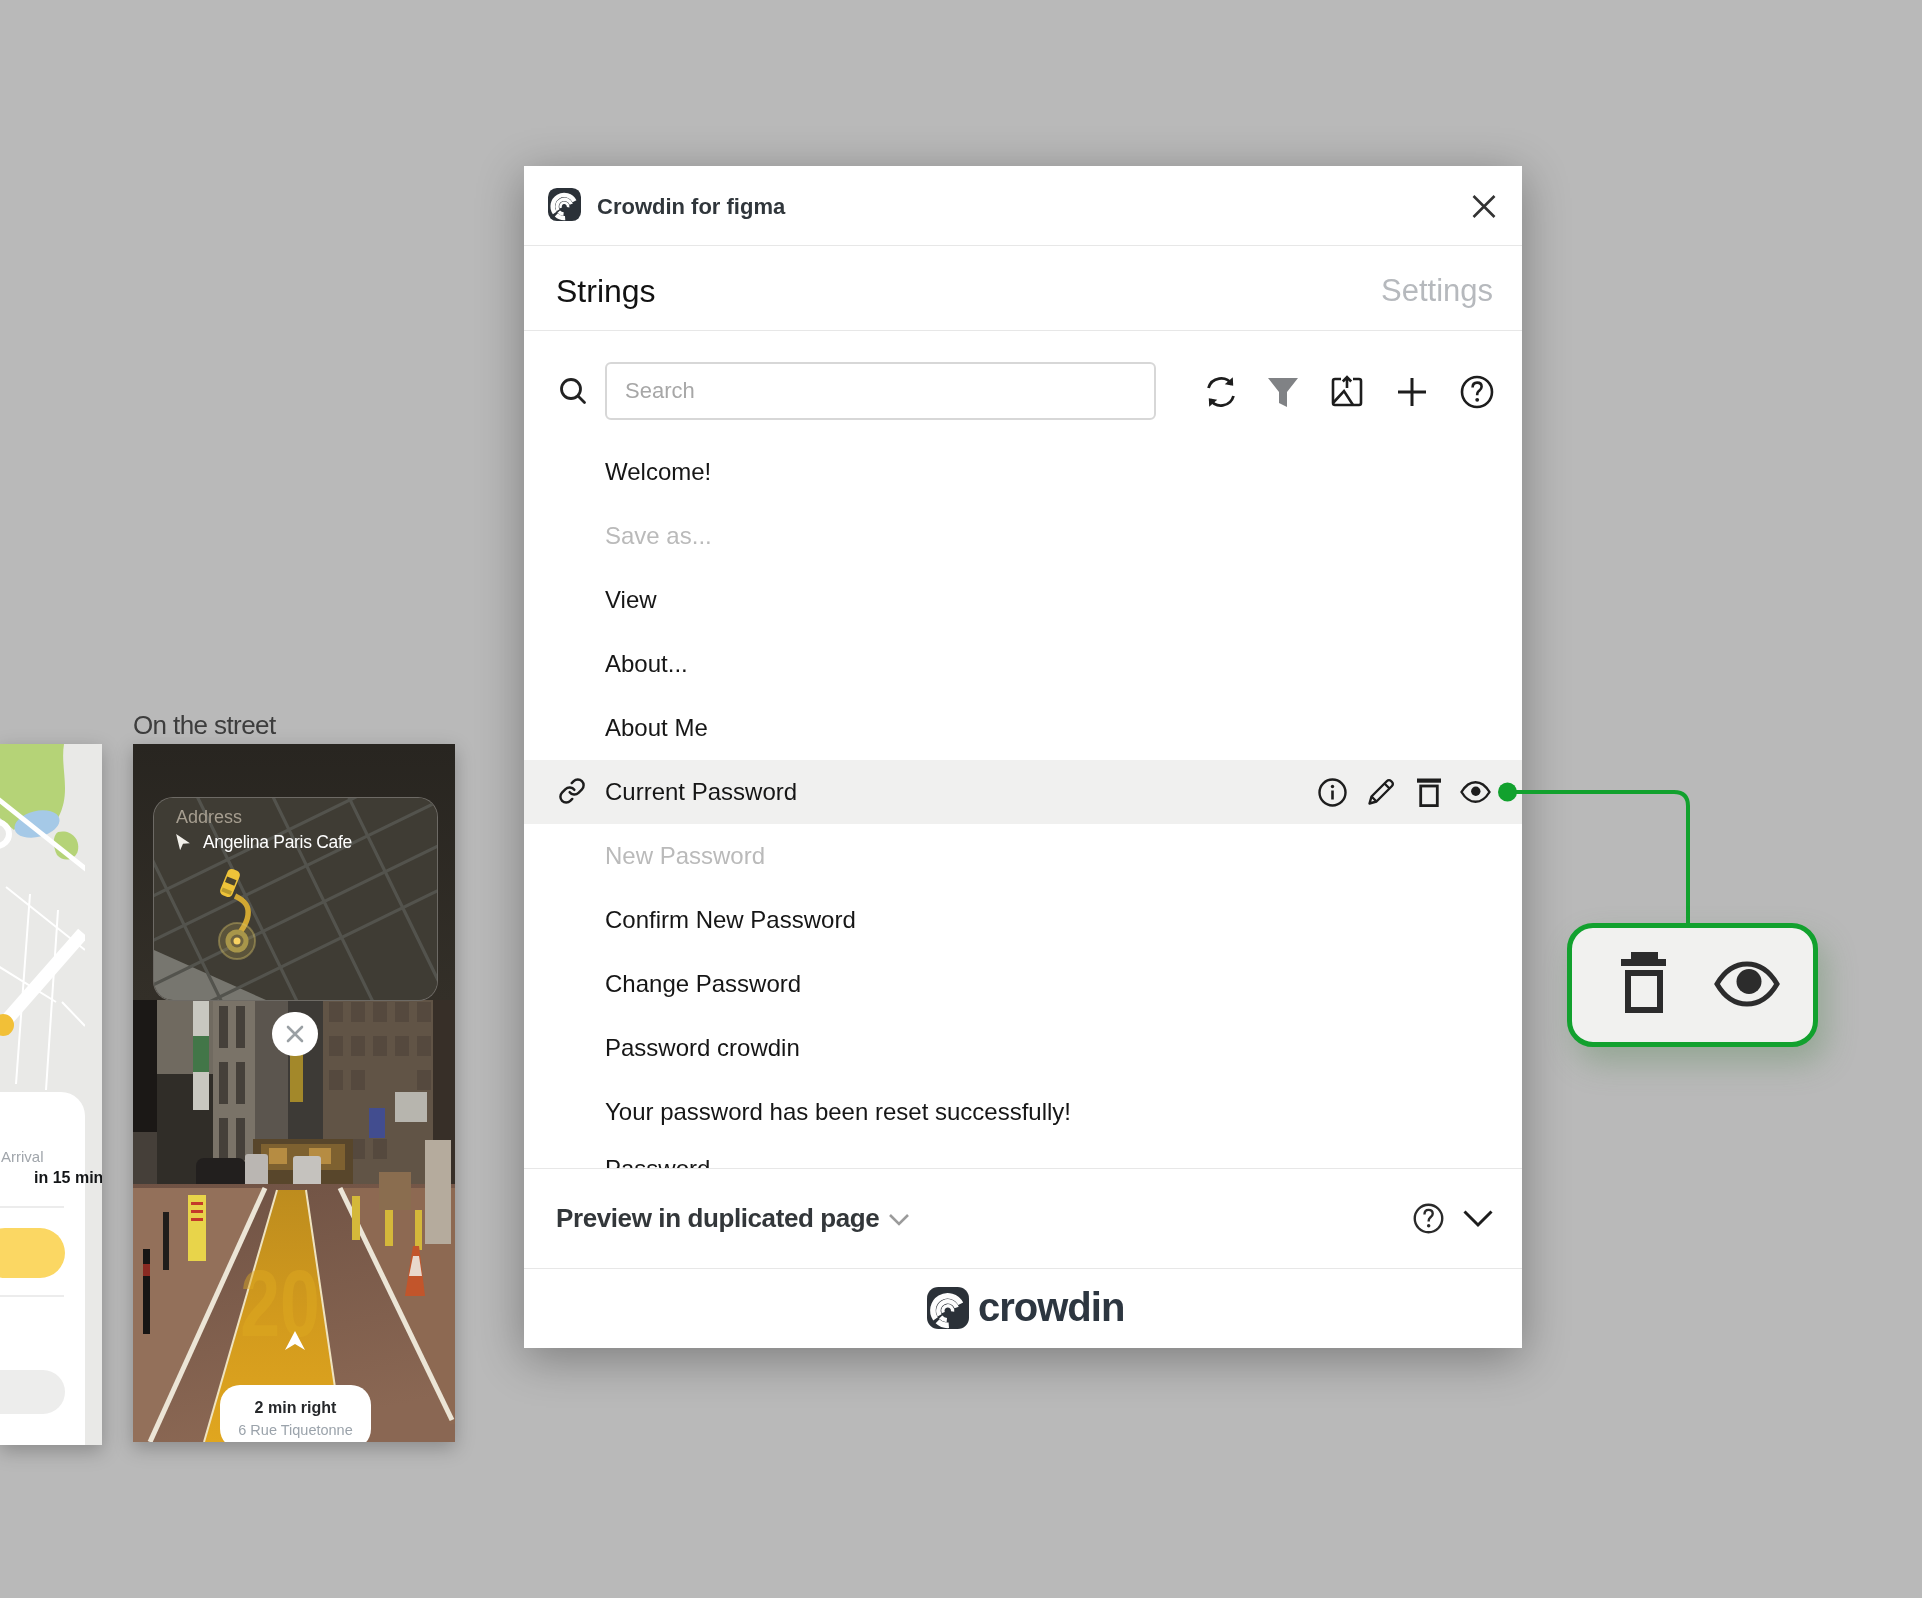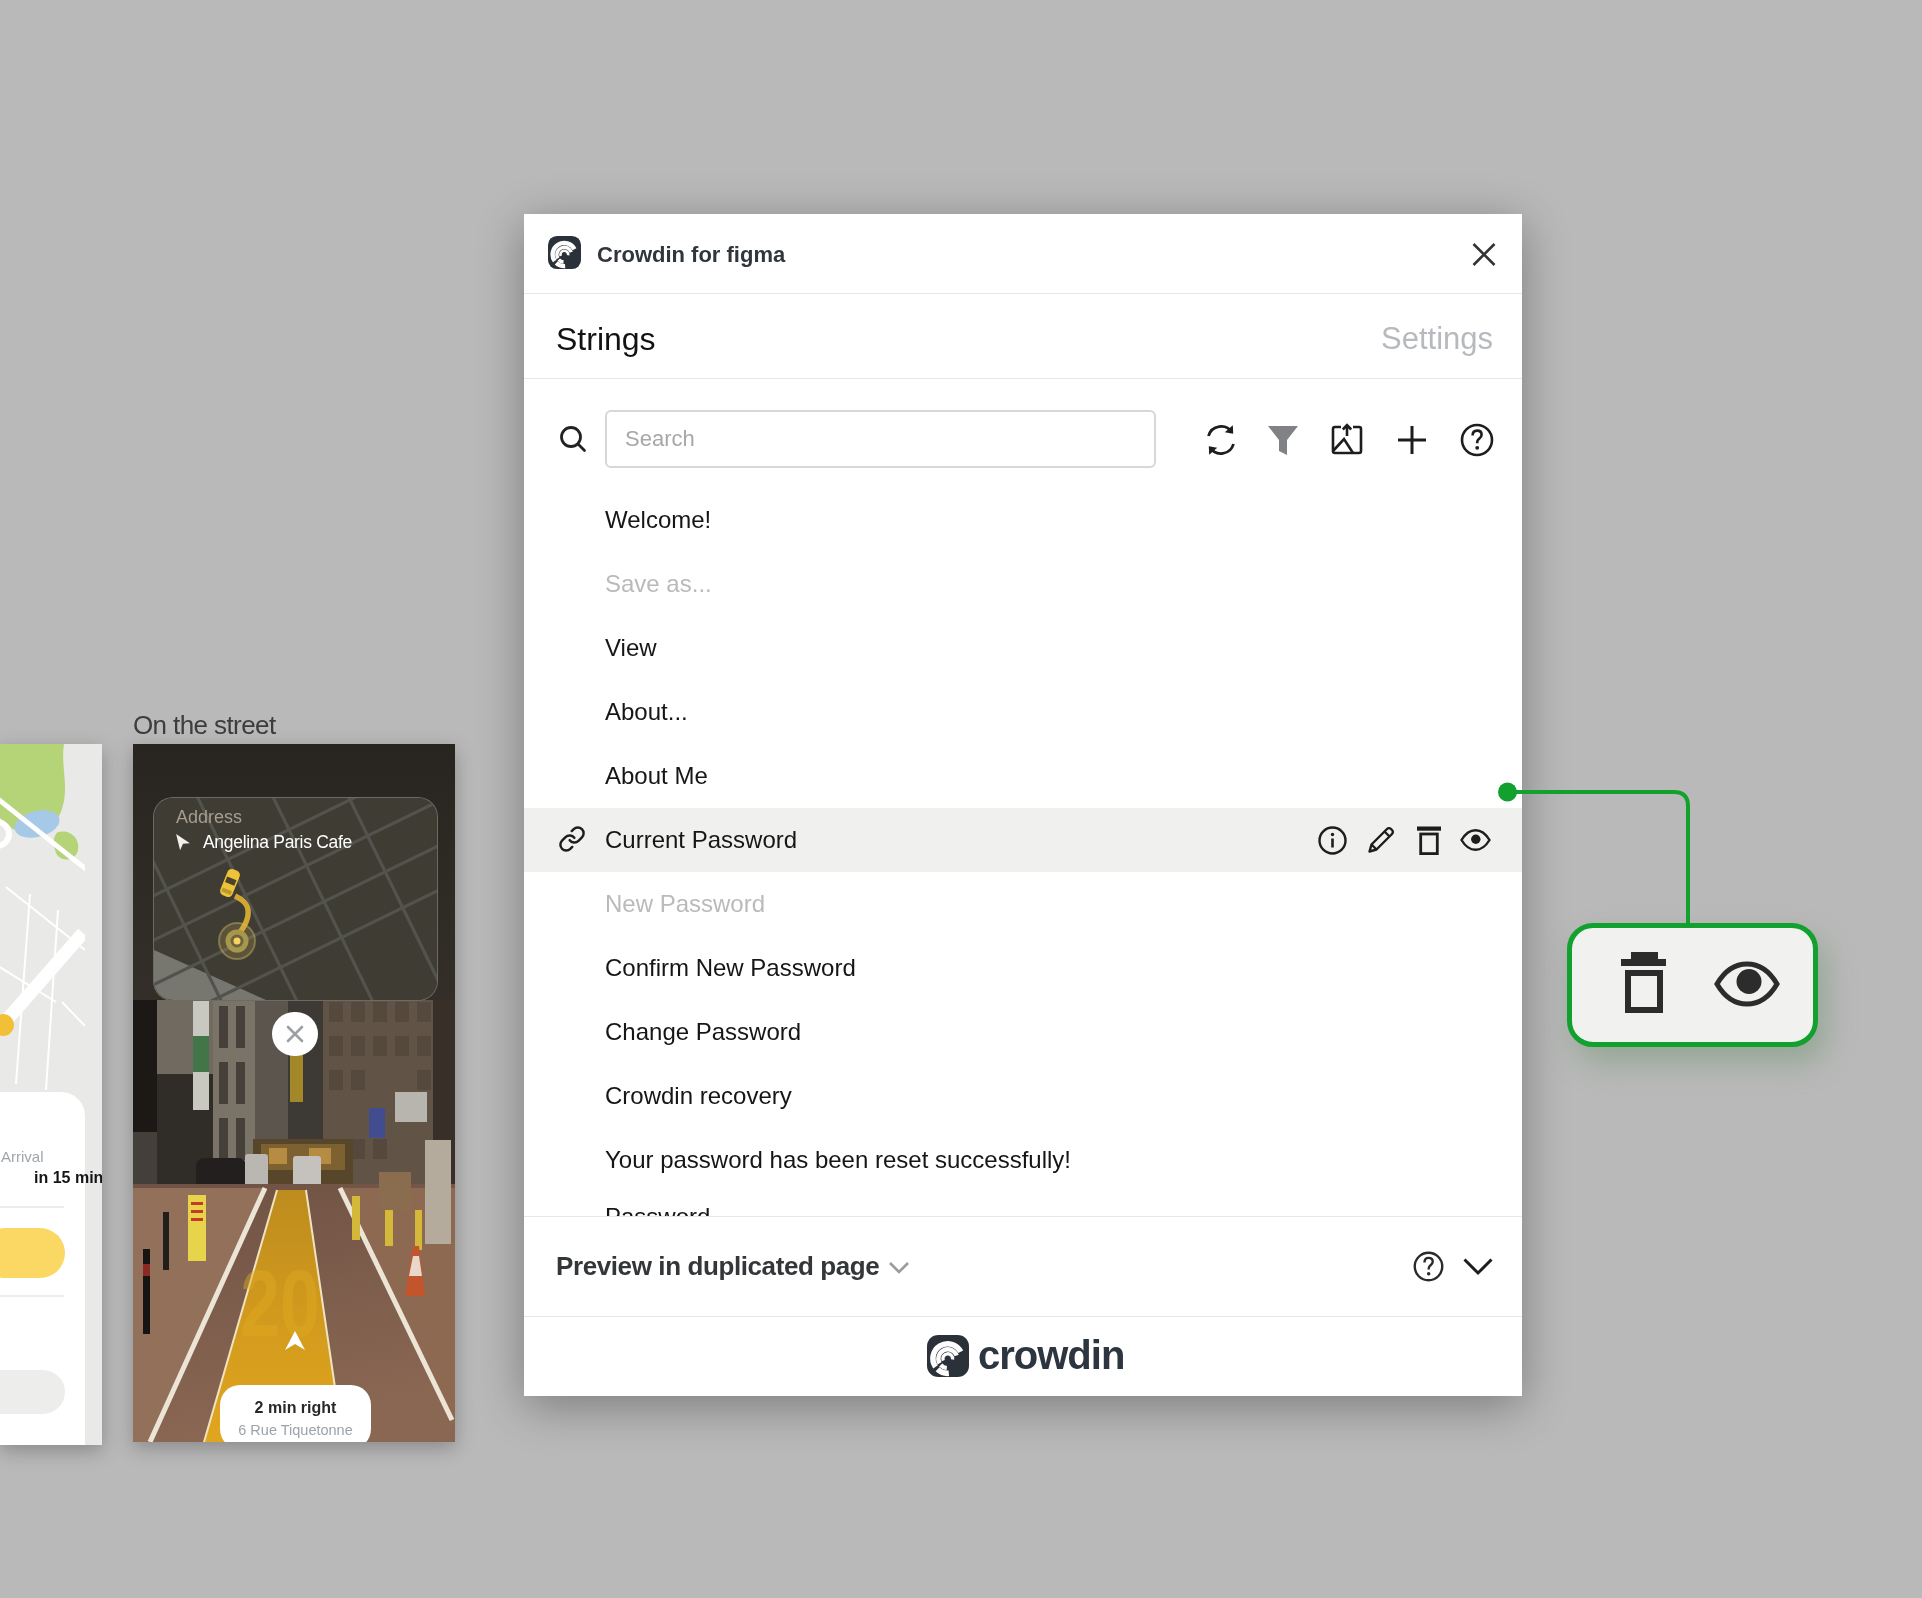--- a/index.html
+++ b/index.html
@@ -2,21 +2,21 @@
 <html><head>
 <meta charset="utf-8">
 <style>
 html,body{margin:0;padding:0;background:#b9b9b9;}
 #root{position:relative;width:1922px;height:1598px;overflow:hidden;background:#b9b9b9;
   font-family:"Liberation Sans",sans-serif;}
 .a{position:absolute;}
 svg{display:block}
 
 #modal{left:524px;top:166px;width:998px;height:1182px;background:#fff;
-  box-shadow:0 10px 44px rgba(0,0,0,0.33);margin-top:48px;}
+  box-shadow:0 10px 44px rgba(0,0,0,0.33);}
 #mtitle{left:73px;top:28px;font-size:22px;font-weight:bold;color:#30363b;}
 #hdiv1{left:0;top:79px;width:998px;height:1px;background:#e7e7e7;}
 #tstrings{left:32px;top:107px;font-size:32px;color:#121212;}
 #tsettings{right:29px;top:107px;font-size:31px;color:#b6b9bd;}
 #hdiv2{left:0;top:164px;width:998px;height:1px;background:#e7e7e7;}
 #searchbox{left:81px;top:196px;width:547px;height:54px;border:2px solid #d7d7d7;border-radius:6px;}
 #searchph{left:101px;top:212px;font-size:22px;color:#a7a7a7;}
 .row{left:0;width:998px;height:64px;}
 .rowtext{left:81px;top:50%;transform:translateY(-50%);font-size:24px;color:#161616;white-space:nowrap;}
 .gray .rowtext{color:#bababa;}
@@ -304,21 +304,21 @@
     <div class="a row gray" style="top:658px">
         <div class="a rowtext">New Password</div>
       </div>
     <div class="a row" style="top:722px">
         <div class="a rowtext">Confirm New Password</div>
       </div>
     <div class="a row" style="top:786px">
         <div class="a rowtext">Change Password</div>
       </div>
     <div class="a row" style="top:850px">
-        <div class="a rowtext">Crowdin recovery</div>
+        <div class="a rowtext">Password crowdin</div>
       </div>
     <div class="a row" style="top:914px">
         <div class="a rowtext">Your password has been reset successfully!</div>
       </div>
     <div class="a" style="left:0;top:978px;width:998px;height:24px;overflow:hidden">
       <div class="a rowtext" style="top:11px;transform:none;">Password</div>
     </div>
 
     <div id="fdiv1" class="a"></div>
     <div id="ftext" class="a">Preview in duplicated page</div>

